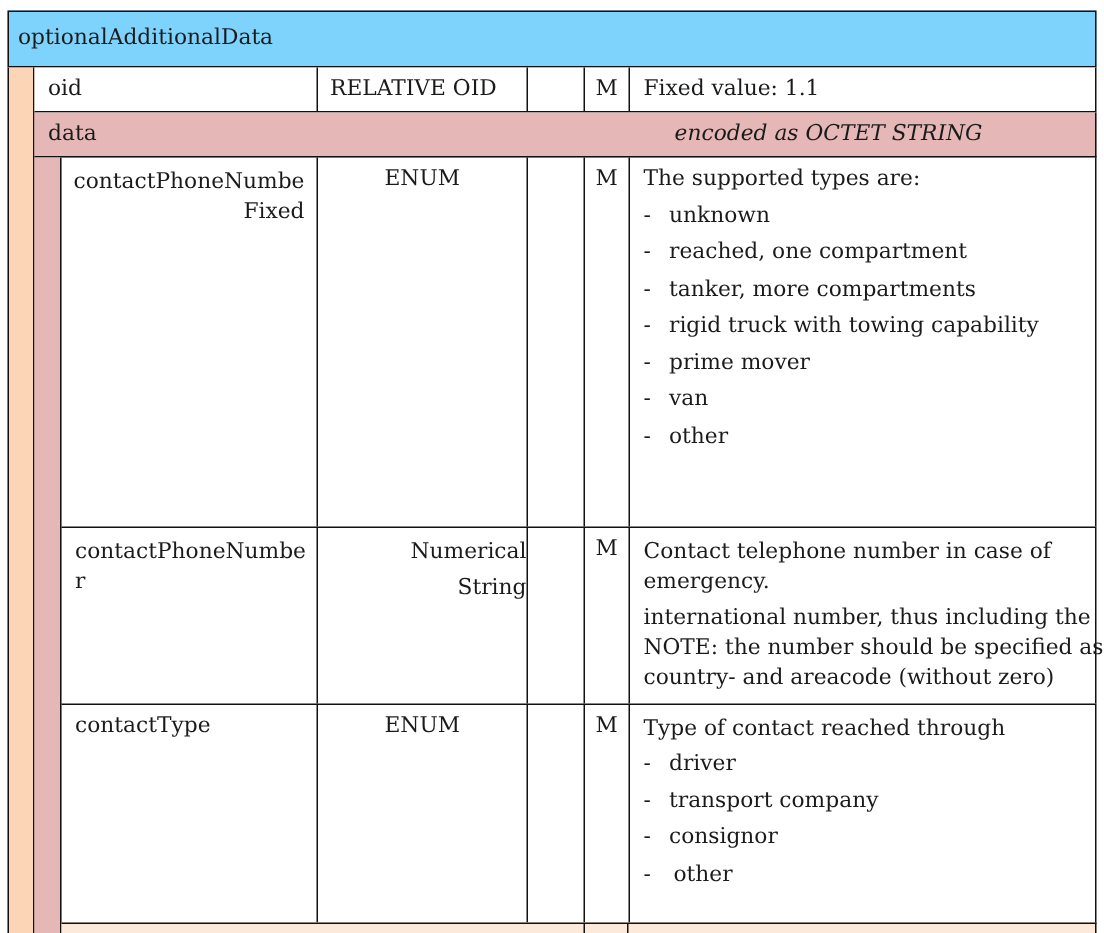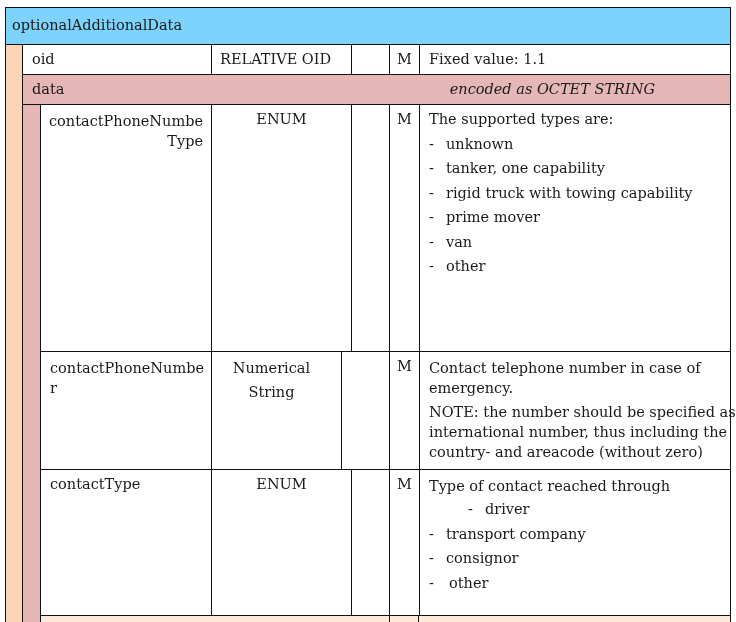--- a/index.html
+++ b/index.html
@@ -51,87 +51,88 @@
   <span class="t" style="left:9px;top:6px;">data</span>
   <span class="t" style="right:75px;top:6px;font-style:italic;">encoded as OCTET STRING</span>
 </div>
 
 <div class="abs strip-pink"></div>
 
 <div class="abs row" style="left:41px;top:105px;width:690px;height:247px;">
   <div class="cell" style="left:0;width:171px;">
     <div class="t" style="right:8px;top:6px;text-align:right;line-height:20px;">
       <div>contactPhoneNumbe</div>
-      <div>Type</div>
+      <div>Fixed</div>
     </div>
   </div>
   <div class="cell" style="left:171px;width:140px;text-align:center;">
     <div style="padding-top:6px;">ENUM</div>
   </div>
   <div class="cell" style="left:311px;width:38px;"></div>
   <div class="cell" style="left:349px;width:30px;">
     <span class="t" style="left:7px;top:6px;">M</span>
   </div>
   <div class="cell" style="left:379px;width:311px;border-right:1.5px solid #111;">
     <div style="padding:2px 0 0 9px;">
       <div class="desc-line">The supported types are:</div>
       <div class="desc-line"><span class="bullet">-</span><span>unknown</span></div>
-      <div class="desc-line"><span class="bullet">-</span><span>tanker, one capability</span></div>
+      <div class="desc-line"><span class="bullet">-</span><span>reached, one compartment</span></div>
+      <div class="desc-line"><span class="bullet">-</span><span>tanker, more compartments</span></div>
       <div class="desc-line"><span class="bullet">-</span><span>rigid truck with towing capability</span></div>
       <div class="desc-line"><span class="bullet">-</span><span>prime mover</span></div>
       <div class="desc-line"><span class="bullet">-</span><span>van</span></div>
       <div class="desc-line"><span class="bullet">-</span><span>other</span></div>
     </div>
   </div>
 </div>
 
 <div class="abs row" style="left:41px;top:352px;width:690px;height:118px;padding-left:36px;">
   <div class="cell" style="left:0;width:171px;">
     <div class="t" style="left:9px;top:6px;line-height:20px;">
       <div>contactPhoneNumbe</div>
       <div>r</div>
     </div>
   </div>
-  <div class="cell" style="left:161px;width:140px;text-align:center;line-height:24px;">
+  <div class="cell" style="left:171px;width:140px;text-align:right;line-height:24px;">
     <div style="padding-top:4px;">
       <div>Numerical</div>
       <div>String</div>
     </div>
   </div>
   <div class="cell" style="left:311px;width:38px;"></div>
   <div class="cell" style="left:349px;width:30px;">
     <span class="t" style="left:7px;top:6px;">M</span>
   </div>
   <div class="cell" style="left:379px;width:311px;border-right:1.5px solid #111;">
     <div style="padding:6px 0 0 9px;">
       <div class="desc-line2">Contact telephone number in case of</div>
       <div class="desc-line2">emergency.</div>
       <div style="height:4px;"></div>
+      <div class="desc-line2">international number, thus including the</div>
       <div class="desc-line2">NOTE: the number should be specified as</div>
-      <div class="desc-line2">international number, thus including the</div>
       <div class="desc-line2">country- and areacode (without zero)</div>
     </div>
   </div>
 </div>
 
 <div class="abs" style="left:41px;top:470px;width:706px;height:145px;">
   <div class="cell" style="left:0;width:171px;">
     <span class="t" style="left:9px;top:6px;">contactType</span>
   </div>
   <div class="cell" style="left:171px;width:140px;text-align:center;">
     <div style="padding-top:6px;">ENUM</div>
   </div>
   <div class="cell" style="left:311px;width:38px;"></div>
   <div class="cell" style="left:349px;width:30px;">
     <span class="t" style="left:7px;top:6px;">M</span>
   </div>
   <div class="cell" style="left:379px;width:311px;border-right:1.5px solid #111;">
     <div style="padding:6px 0 0 9px;">
       <div class="desc-line2">Type of contact reached through</div>
-      <div class="desc-line" style="margin-top:1px;margin-left:39px;"><span class="bullet">-</span><span>driver</span></div>
+      <div class="desc-line" style="margin-top:1px;"><span class="bullet">-</span><span>driver</span></div>
       <div class="desc-line"><span class="bullet">-</span><span>transport company</span></div>
       <div class="desc-line"><span class="bullet">-</span><span>consignor</span></div>
       <div class="desc-line"><span class="bullet">-</span><span style="padding-left:3px;">other</span></div>
     </div>
   </div>
 </div>
 
 <div class="abs bottom-row">
   <div class="cell" style="left:348px;width:30px;border-left:1.5px solid #111;"></div>
 </div>

